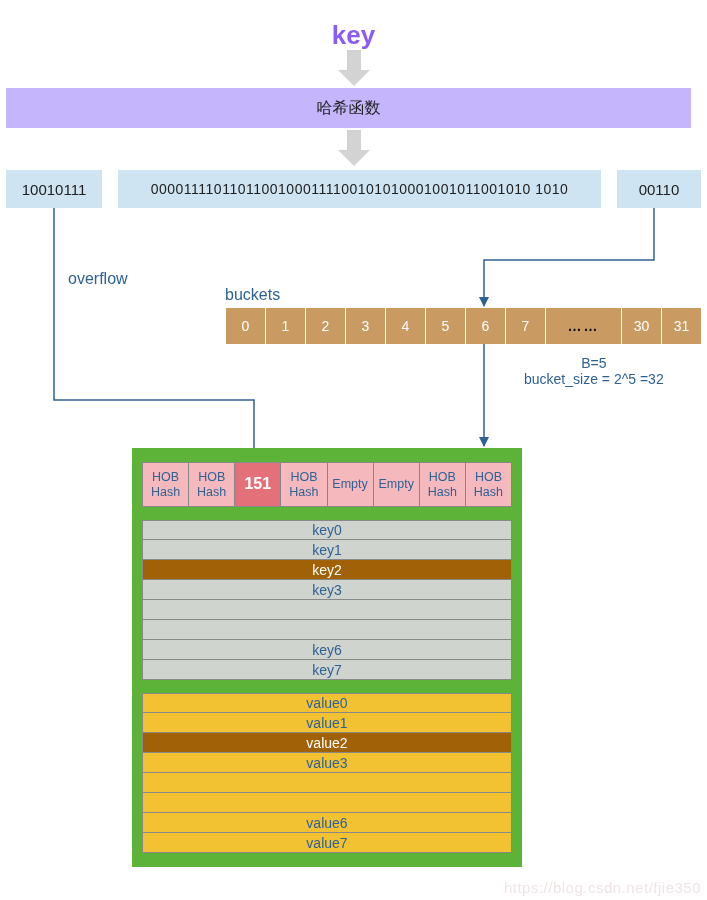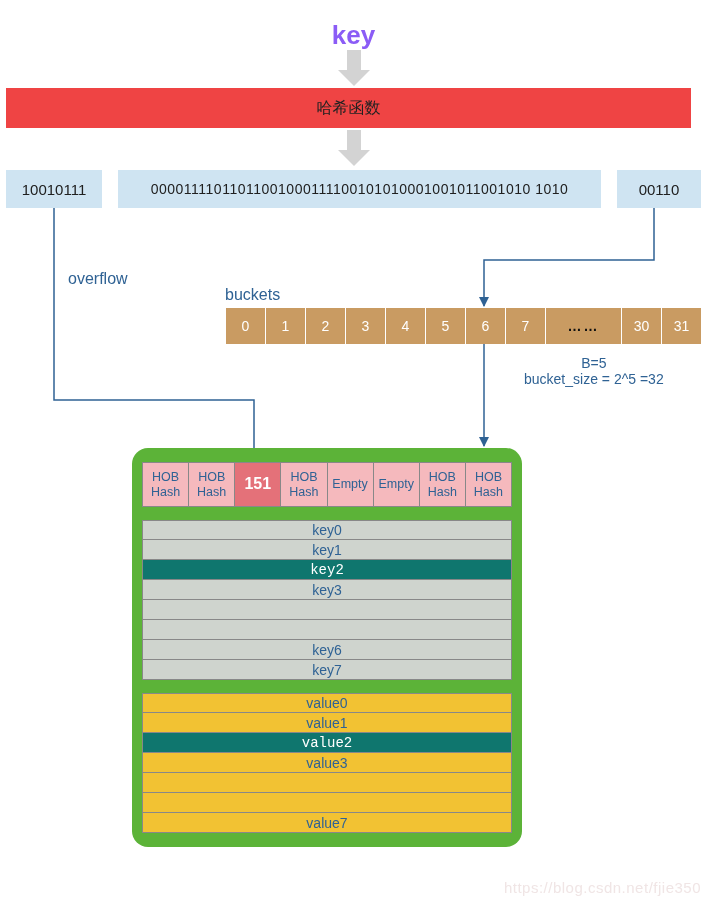--- a/index.html
+++ b/index.html
@@ -34,21 +34,21 @@
     width: 0; height: 0;
     border-left: 16px solid transparent;
     border-right: 16px solid transparent;
     border-top: 16px solid #d3d3d3;
   }
 
   .hash-fn-box {
     position: absolute;
     left: 6px; right: 16px; top: 88px;
     height: 40px;
-    background: #ef4444;
+    background: #c4b5fd;
     display: flex; align-items: center; justify-content: center;
     font-size: 16px; color: #222;
   }
 
   .bits-row {
     position: absolute;
     left: 6px; right: 6px; top: 170px;
     height: 38px;
     display: flex; gap: 16px;
   }
@@ -101,21 +101,20 @@
     width: 707px; height: 900px;
     pointer-events: none;
   }
 
   .bucket-detail {
     position: absolute;
     left: 132px; top: 448px;
     width: 390px;
     background: #5cb338;
     padding: 14px 10px 14px 10px;
-    border-radius: 16px;
   }
   .tophash-row {
     display: flex; width: 100%;
     border-top: 1px solid #888; border-left: 1px solid #888;
     margin-bottom: 2px;
   }
   .tophash-row .th {
     flex: 1 1 0;
     height: 44px;
     background: #f5b9bd;
@@ -129,21 +128,21 @@
   }
 
   .slot {
     height: 20px;
     border: 1px solid #888; border-top: none;
     display: flex; align-items: center; justify-content: center;
     font-size: 14px; color: #2f6294;
   }
   .slot:first-of-type { border-top: 1px solid #888; }
   .slot.gray   { background: #cfd4ce; }
-  .slot.red    { background: #0f766e; color: #fff; font-family: Liberation Mono, monospace; }
+  .slot.red    { background: #a16207; color: #fff; }
   .slot.yellow { background: #f2c233; }
   .slot.purple { background: #c0a7d6; color: #333; }
   .groupgap { margin-top: 13px; border-top: 1px solid #888; }
 
   .watermark {
     position: absolute; right: 6px; bottom: 4px;
     color: #f0e5e5; font-size: 15px; letter-spacing: 0.5px;
   }
 </style>
 </head>
@@ -228,18 +227,19 @@
         <div class="slot gray">key6</div>
         <div class="slot gray">key7</div>
       </div>
     <div id="valsblk">
         <div class="slot yellow groupgap">value0</div>
         <div class="slot yellow">value1</div>
         <div class="slot red">value2</div>
         <div class="slot yellow">value3</div>
         <div class="slot yellow"></div>
         <div class="slot yellow"></div>
+        <div class="slot yellow">value6</div>
         <div class="slot yellow">value7</div>
       </div>
   </div>
 
   <div class="watermark">https://blog.csdn.net/fjie350</div>
 </div>
 
 </body></html>

